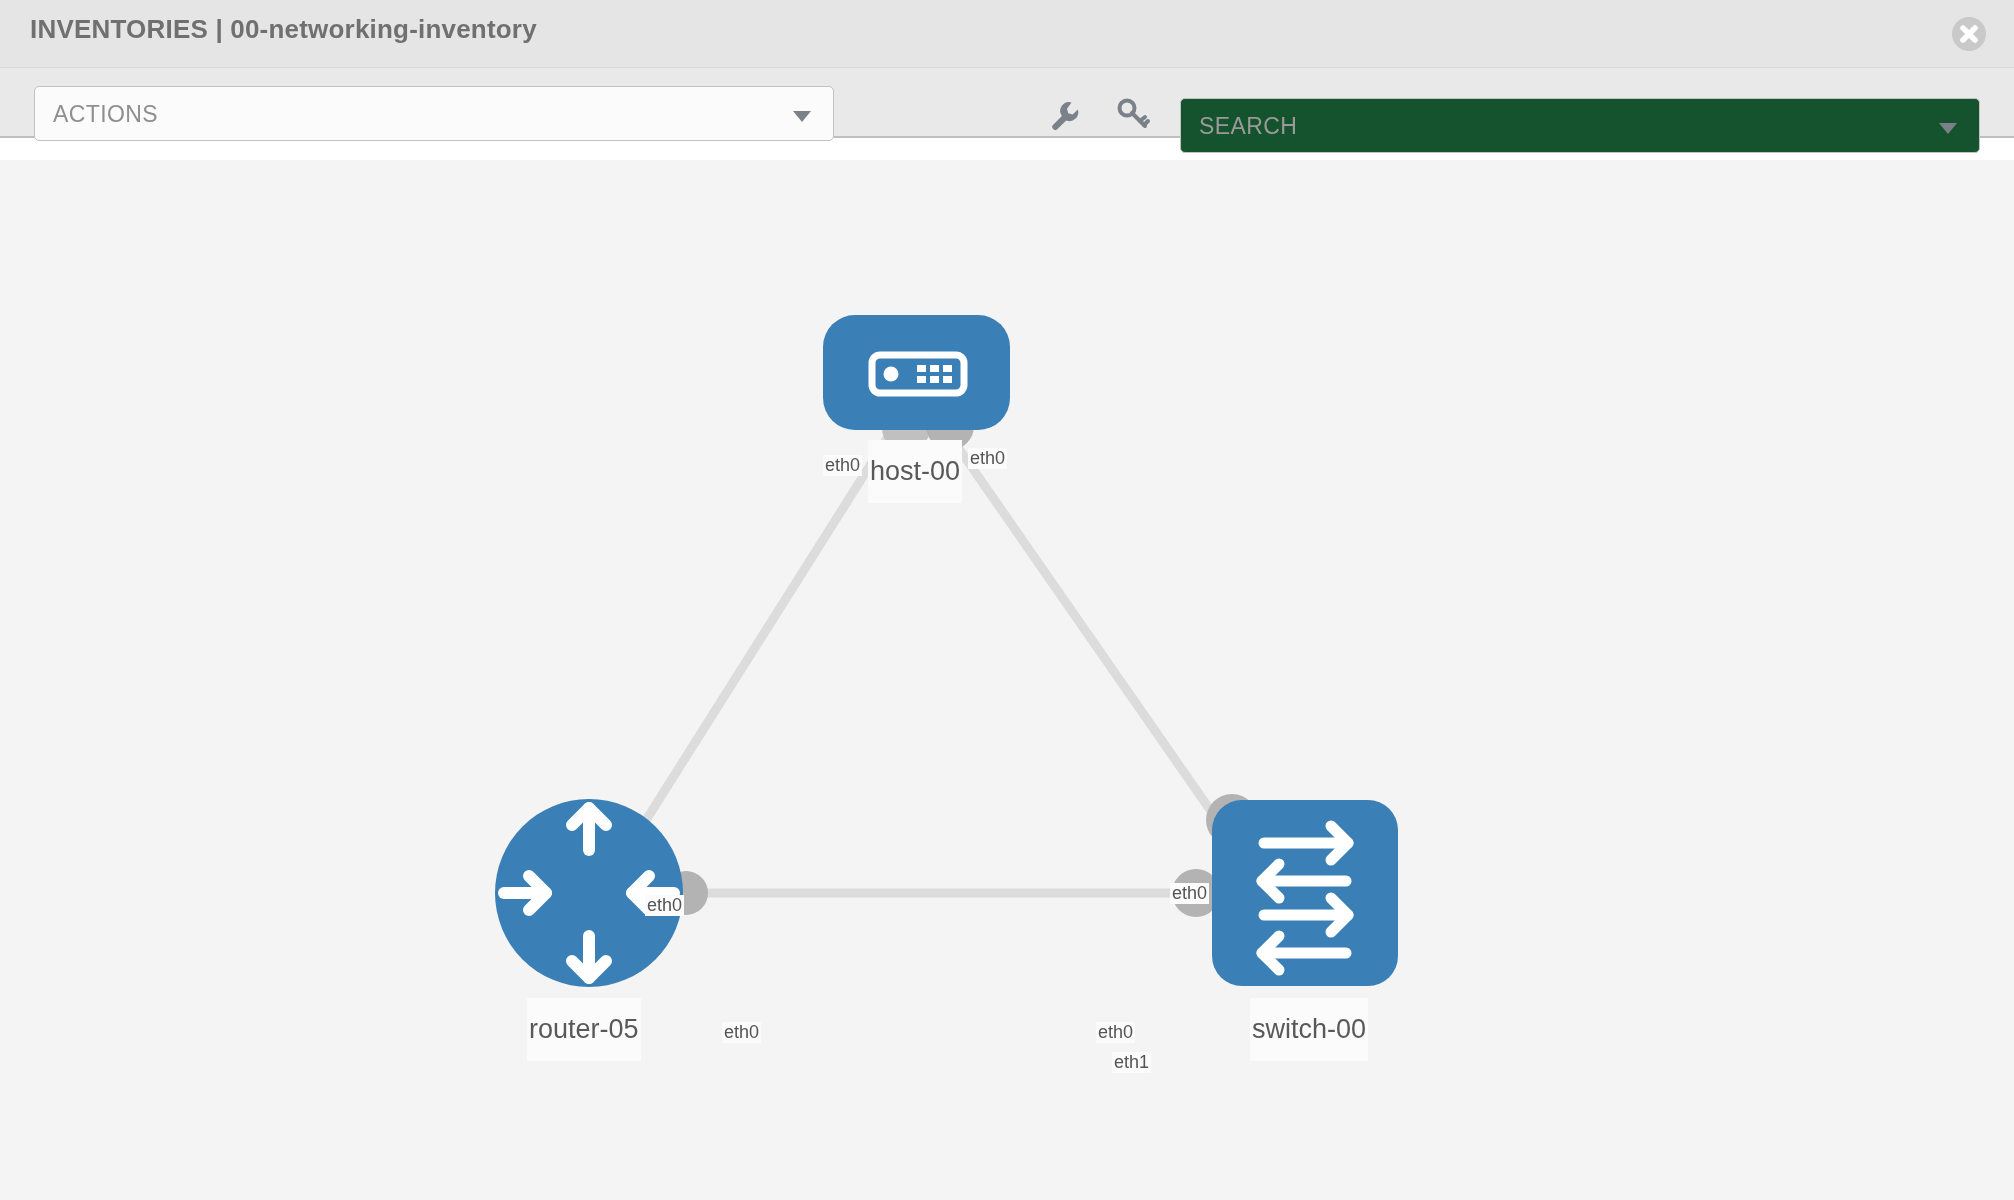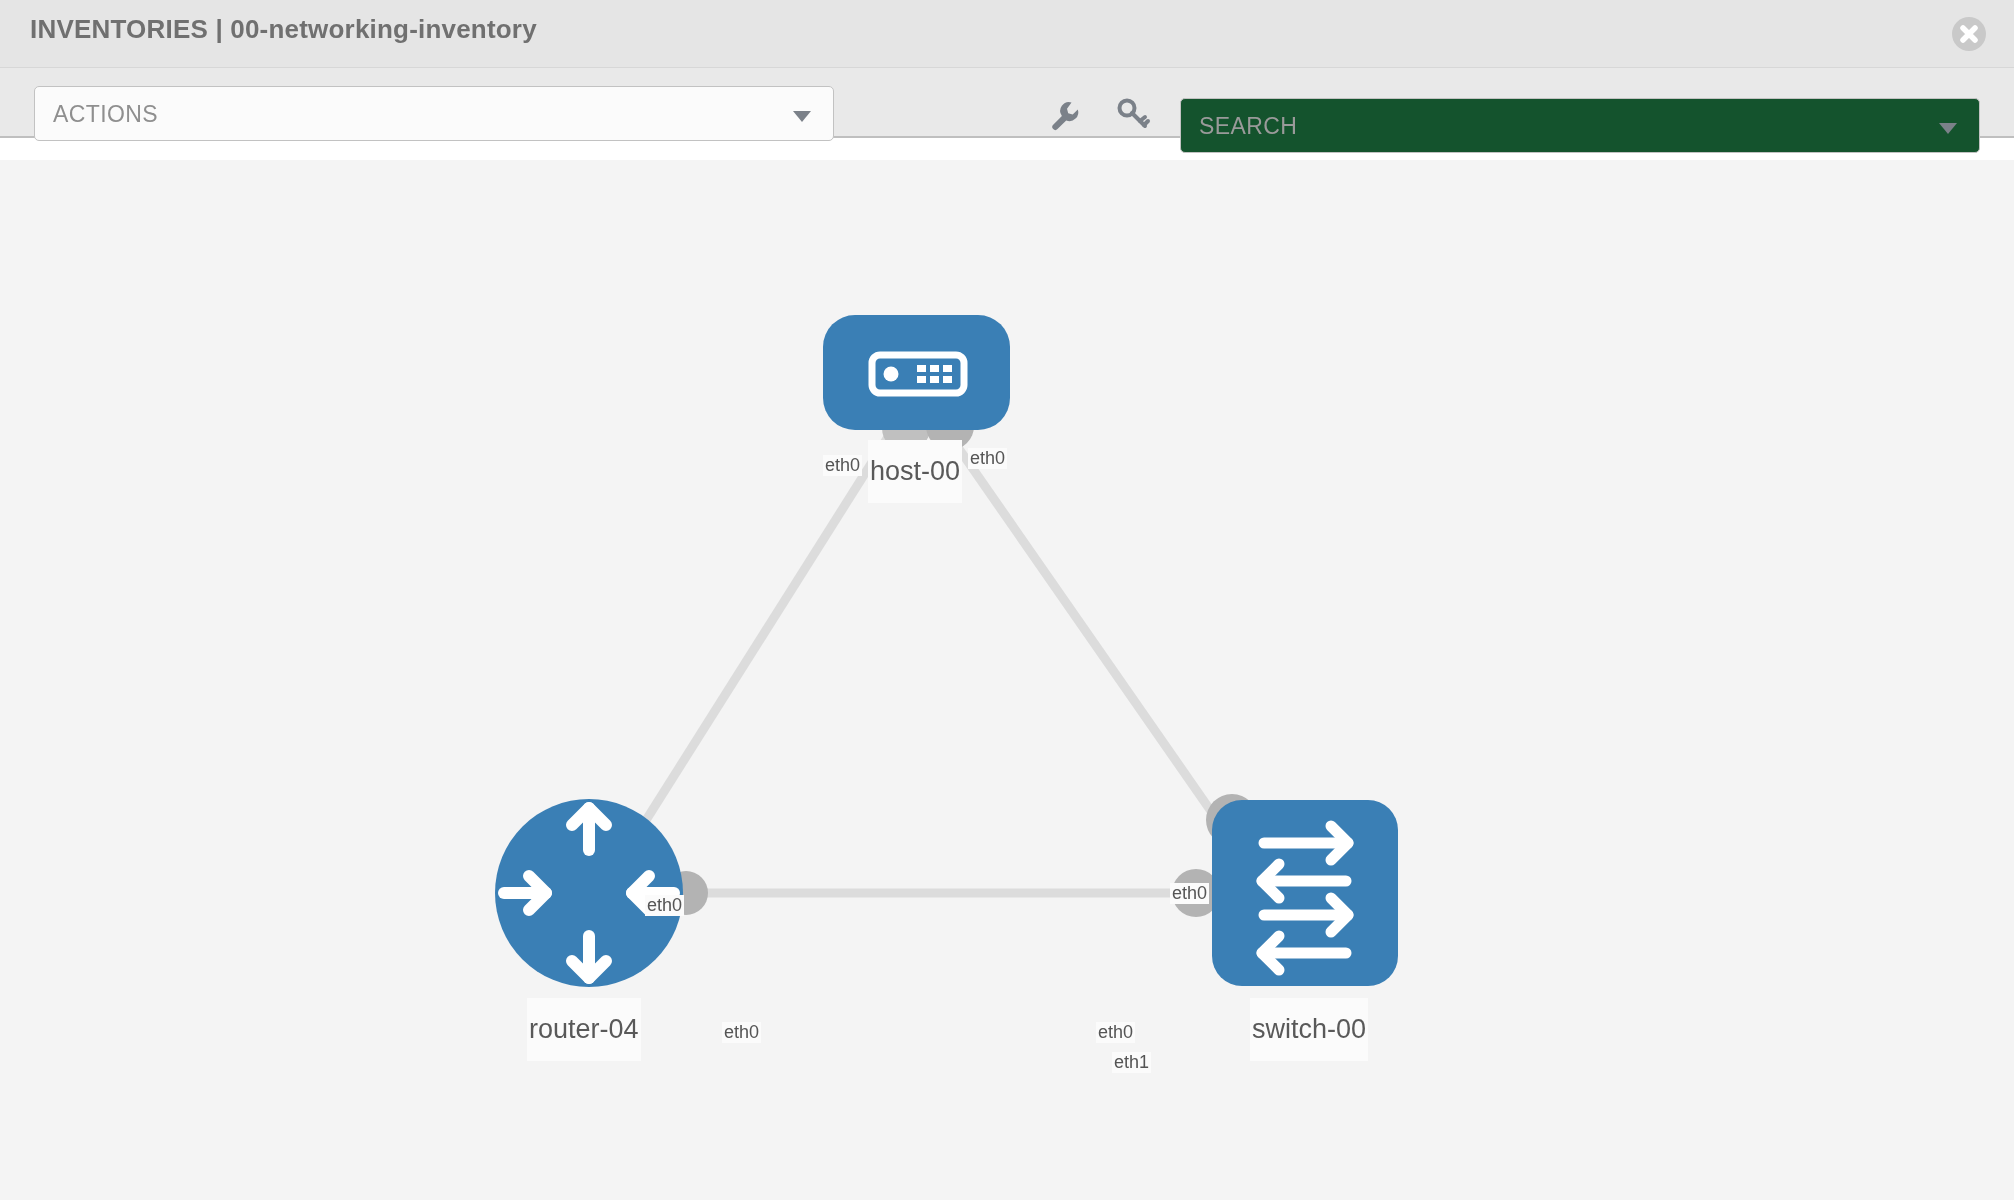--- a/index.html
+++ b/index.html
@@ -228,21 +228,21 @@
         <path d="M1264 755 L1348 755"></path>
         <path d="M1331 738 L1348 755 L1331 772"></path>
 
         <path d="M1346 793 L1262 793"></path>
         <path d="M1279 776 L1262 793 L1279 810"></path>
       </g>
     </g>
   </svg>
 
   <div class="node-label" style="left:868px; top:280px;">host-00</div>
-  <div class="node-label" style="left:527px; top:838px;">router-04</div>
+  <div class="node-label" style="left:527px; top:838px;">router-05</div>
   <div class="node-label" style="left:1242px; top:838px;margin-left:8px;">switch-00</div>
 
   <div class="edge-label" style="left:823px; top:295px;">eth0</div>
   <div class="edge-label" style="left:968px; top:288px;">eth0</div>
   <div class="edge-label" style="left:645px; top:735px;">eth0</div>
   <div class="edge-label" style="left:1170px; top:723px;">eth0</div>
   <div class="edge-label" style="left:722px; top:862px;">eth0</div>
   <div class="edge-label" style="left:1096px; top:862px;">eth0</div>
   <div class="edge-label" style="left:1112px; top:880px;margin-top:12px;">eth1</div>
 

